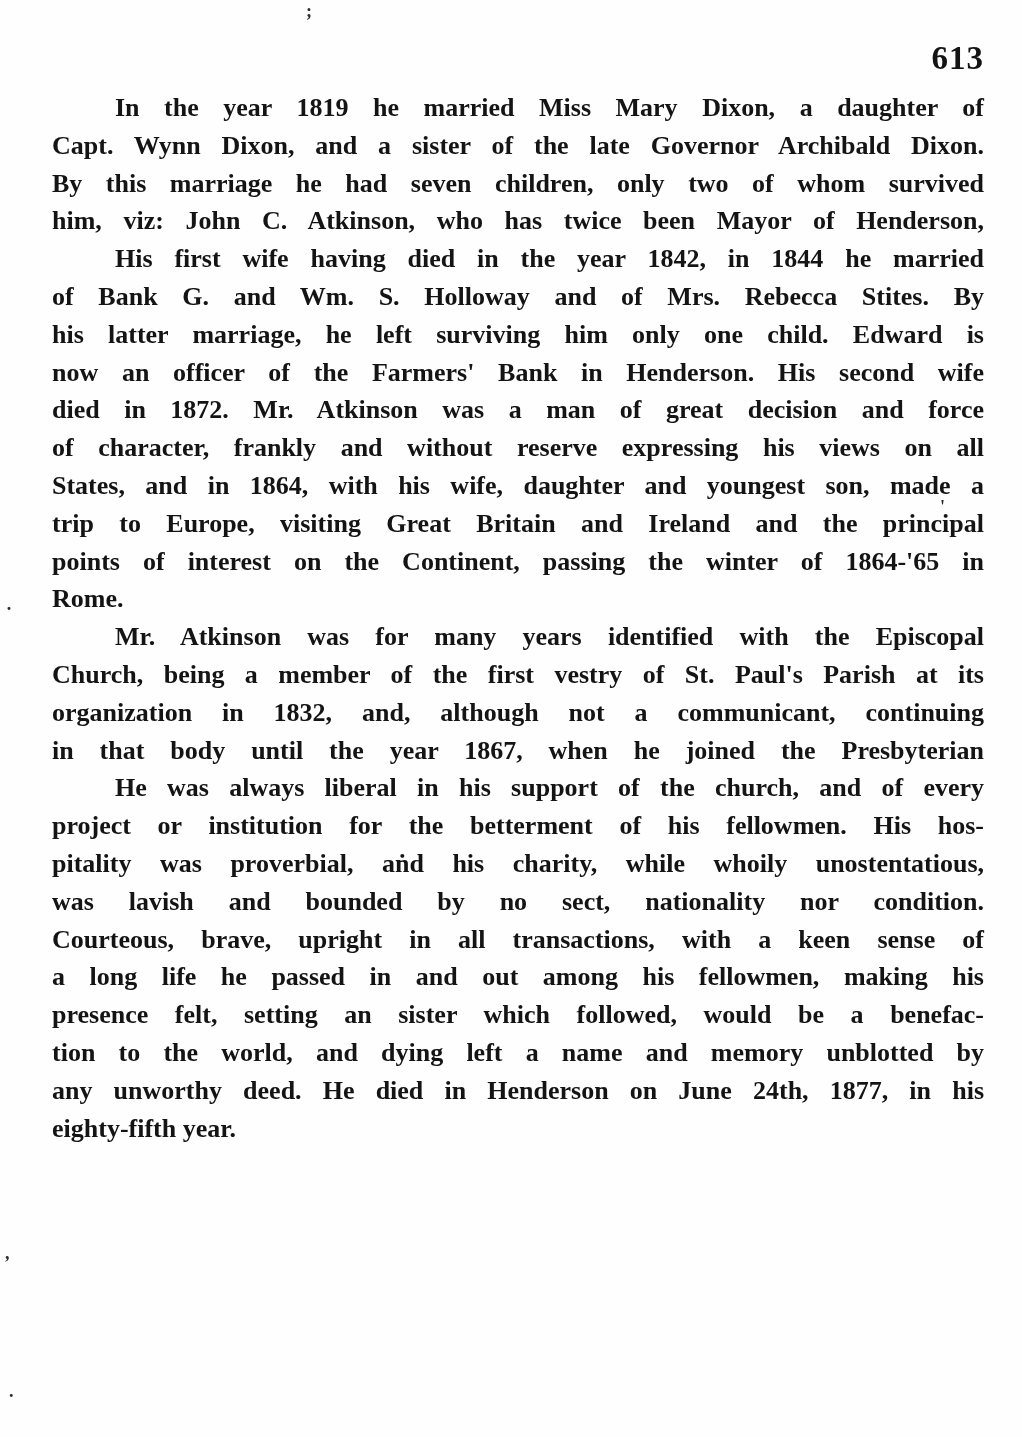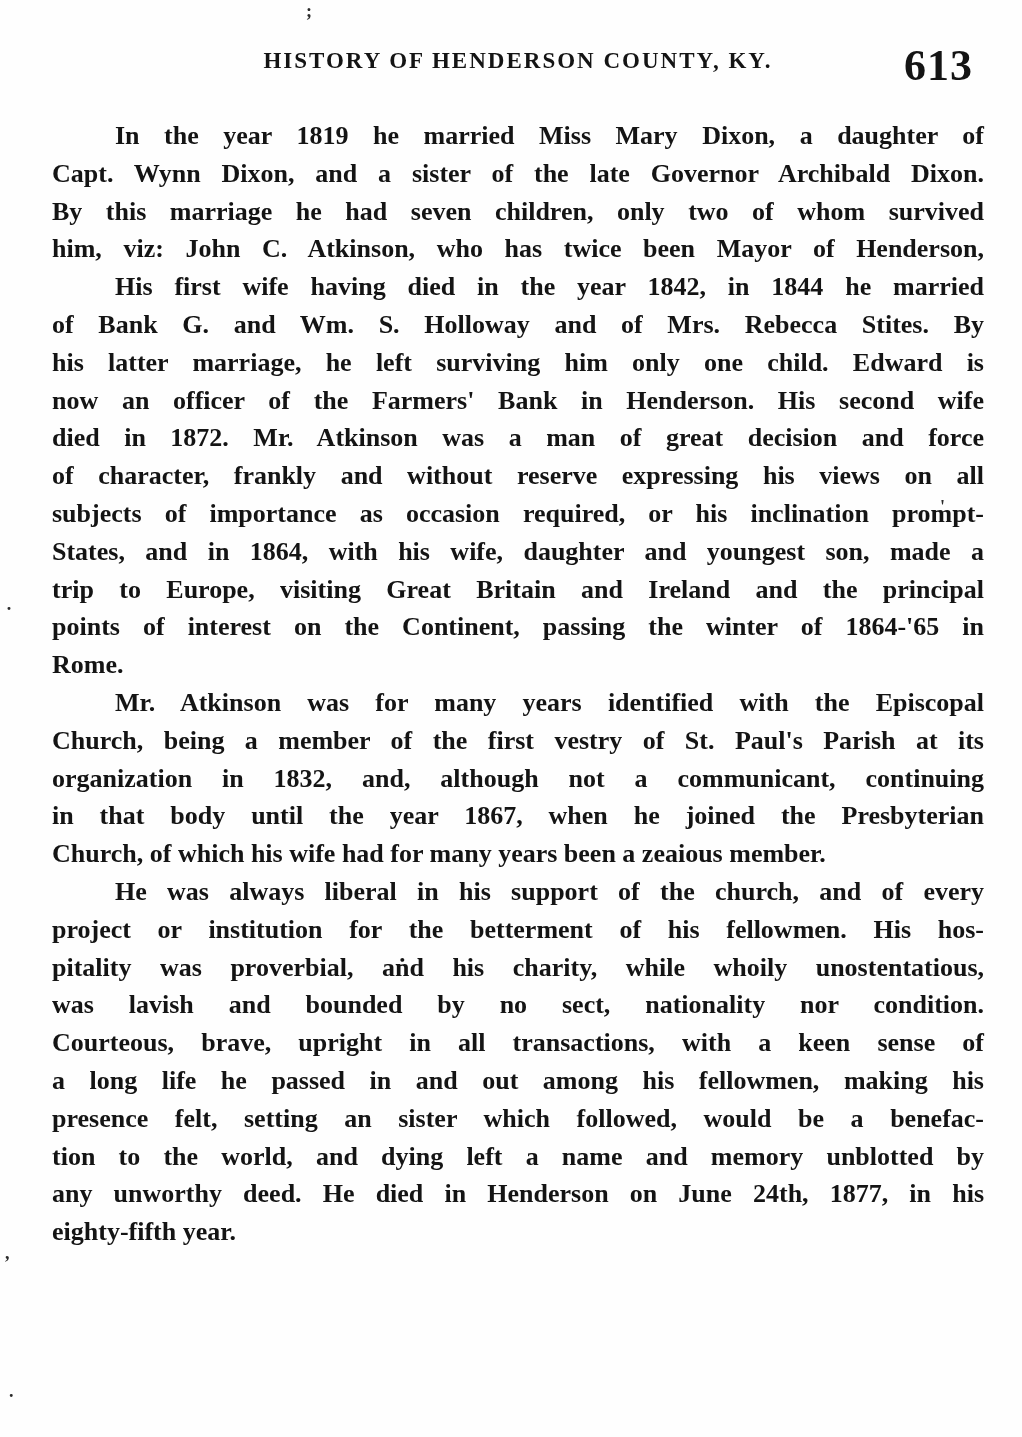--- a/index.html
+++ b/index.html
@@ -28,29 +28,29 @@
     left: 50%;
     top: 4px;
     transform: translateX(-50%);
     font-size: 23px;
     font-weight: bold;
     letter-spacing: 2px;
     white-space: nowrap;
   }
   .page-number {
     position: absolute;
-    right: 11px;
+    right: 0;
     top: -4px;
-    font-size: 44px;
+    font-size: 33px;
     font-weight: bold;
     letter-spacing: 1px;
   }
   .body-text {
     position: absolute;
-    top: 117px;
+    top: 89px;
     left: 52px;
     width: 932px;
     font-size: 26px;
     font-weight: bold;
     line-height: 37.8px;
   }
   .line {
     text-align: justify;
     text-align-last: justify;
     height: 37.8px;
@@ -69,45 +69,42 @@
     color: #2a2a2a;
     line-height: 1;
   }
 </style>
 </head>
 <body>
 
 <div class="page">
 
   <header class="page-header">
-    <span class="running-title">HISTORY OF HENDERSON COUNTY, KY.</span>
     <span class="page-number">613</span>
   </header>
 
   <main class="body-text">
       <div class="line indent">In the year 1819 he married Miss Mary Dixon, a daughter of</div>
       <div class="line">Capt. Wynn Dixon, and a sister of the late Governor Archibald Dixon.</div>
       <div class="line">By this marriage he had seven children, only two of whom survived</div>
       <div class="line">him, viz: John C. Atkinson, who has twice been Mayor of Henderson,</div>
       <div class="line indent">His first wife having died in the year 1842, in 1844 he married</div>
       <div class="line">of Bank G. and Wm. S. Holloway and of Mrs. Rebecca Stites. By</div>
       <div class="line">his latter marriage, he left surviving him only one child. Edward is</div>
       <div class="line">now an officer of the Farmers' Bank in Henderson. His second wife</div>
       <div class="line">died in 1872. Mr. Atkinson was a man of great decision and force</div>
       <div class="line">of character, frankly and without reserve expressing his views on all</div>
-      <div class="line">subjects of importance as occasion required, or his inclination prompt-</div>
       <div class="line">States, and in 1864, with his wife, daughter and youngest son, made a</div>
       <div class="line">trip to Europe, visiting Great Britain and Ireland and the principal</div>
       <div class="line">points of interest on the Continent, passing the winter of 1864-'65 in</div>
       <div class="line last">Rome.</div>
       <div class="line indent">Mr. Atkinson was for many years identified with the Episcopal</div>
       <div class="line">Church, being a member of the first vestry of St. Paul's Parish at its</div>
       <div class="line">organization in 1832, and, although not a communicant, continuing</div>
       <div class="line">in that body until the year 1867, when he joined the Presbyterian</div>
-      <div class="line last">Church, of which his wife had for many years been a zeaious member.</div>
       <div class="line indent">He was always liberal in his support of the church, and of every</div>
       <div class="line">project or institution for the betterment of his fellowmen. His hos-</div>
       <div class="line">pitality was proverbial, aṅd his charity, while whoily unostentatious,</div>
       <div class="line">was lavish and bounded by no sect, nationality nor condition.</div>
       <div class="line">Courteous, brave, upright in all transactions, with a keen sense of</div>
       <div class="line">a long life he passed  in and out among his fellowmen, making his</div>
       <div class="line">presence felt, setting an sister which followed, would be a benefac-</div>
       <div class="line">tion to the world, and dying left a name and memory unblotted by</div>
       <div class="line">any unworthy deed. He died in Henderson on June 24th, 1877, in his</div>
       <div class="line last">eighty-fifth year.</div>

